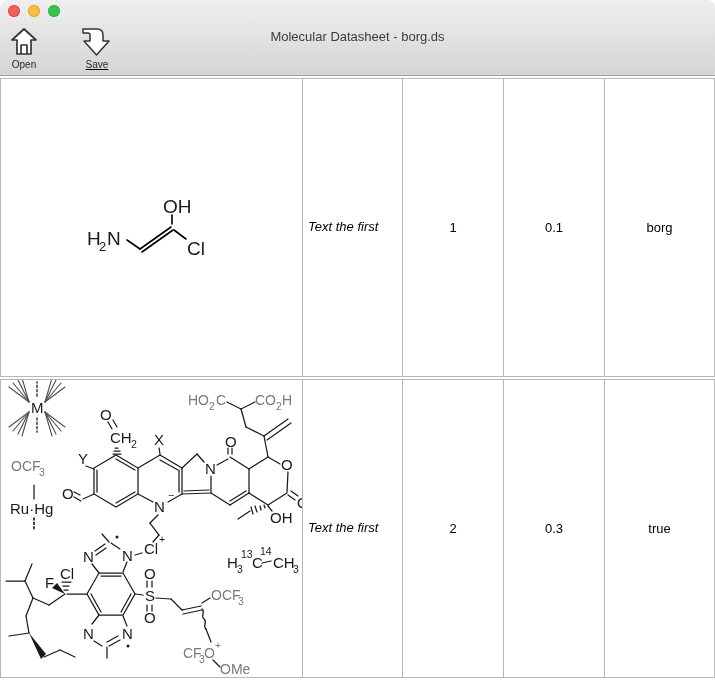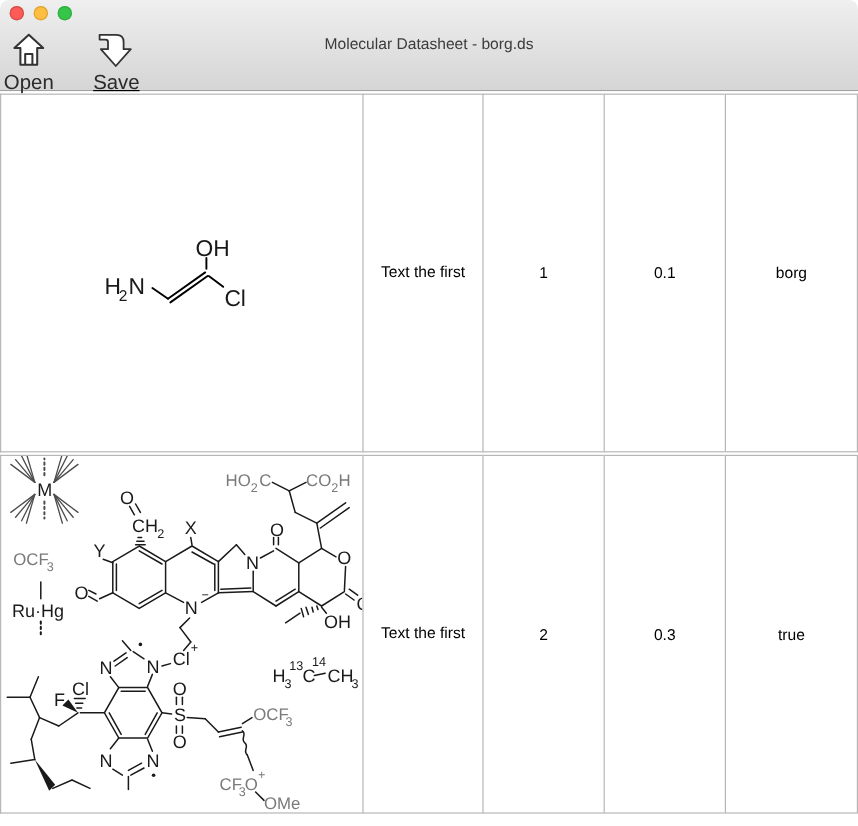--- a/index.html
+++ b/index.html
@@ -12,29 +12,29 @@
   .titlebar{position:absolute;left:0;top:0;width:715px;height:22px;}
   .light{position:absolute;top:5px;width:12px;height:12px;border-radius:50%;}
   .light.red{left:8px;background:#fc5b57;box-shadow:inset 0 0 0 1px rgba(170,60,50,.5);}
   .light.yellow{left:28px;background:#fdbe41;box-shadow:inset 0 0 0 1px rgba(190,140,30,.5);}
   .light.green{left:48px;background:#35c649;box-shadow:inset 0 0 0 1px rgba(40,150,50,.5);}
   .title{position:absolute;left:0;top:0;width:100%;text-align:center;line-height:21px;
          font-size:13px;color:#3c3c3c;margin-top:26px;}
   .tbbtn{position:absolute;top:24px;background:none;border:none;padding:0;margin:0;
          display:flex;flex-direction:column;align-items:center;cursor:default;
          font-family:"Liberation Sans",sans-serif;}
-  .tbbtn span{font-size:17px;color:#2a2a2a;margin-top:1px;}
+  .tbbtn span{font-size:10px;color:#2a2a2a;margin-top:1px;}
   .icon{stroke:#333;fill:#fff;stroke-width:1.7;stroke-linejoin:round;}
   
   table.sheet{position:absolute;left:0;top:76px;width:715px;table-layout:fixed;
               border-collapse:separate;border-spacing:0 2px;}
   td.cell{border:1px solid #b7b7b7;border-right:none;height:297px;padding:0;overflow:hidden;
           vertical-align:middle;font-size:13px;color:#000;background:#fff;}
   td.cell:last-child{border-right:1px solid #b7b7b7;}
-  td.txt{text-align:center;padding:0 5px;word-break:break-word;overflow-wrap:anywhere;line-height:1.25;}
+  td.txt{text-align:left;padding:0 5px;word-break:break-word;overflow-wrap:anywhere;line-height:1.25;font-style:italic;}
   td.num{text-align:center;}
   
   svg.mol{display:block;}
   .bd{stroke:#1a1a1a;stroke-width:1.25;fill:none;stroke-linecap:round;}
   .bd1{stroke:#000;stroke-width:1.6;fill:none;stroke-linecap:round;}
   .gybd{stroke:#4d4d4d;stroke-width:1.1;fill:none;stroke-linecap:round;}
   .dot{stroke-dasharray:1.8 2.6;stroke-width:1.7;}
   .wedge{fill:#1a1a1a;stroke:none;}
   text.at{font-family:"Liberation Sans",sans-serif;font-size:15px;fill:#1a1a1a;}
   text.lab{font-family:"Liberation Sans",sans-serif;font-size:14px;fill:#7a7a7a;}

